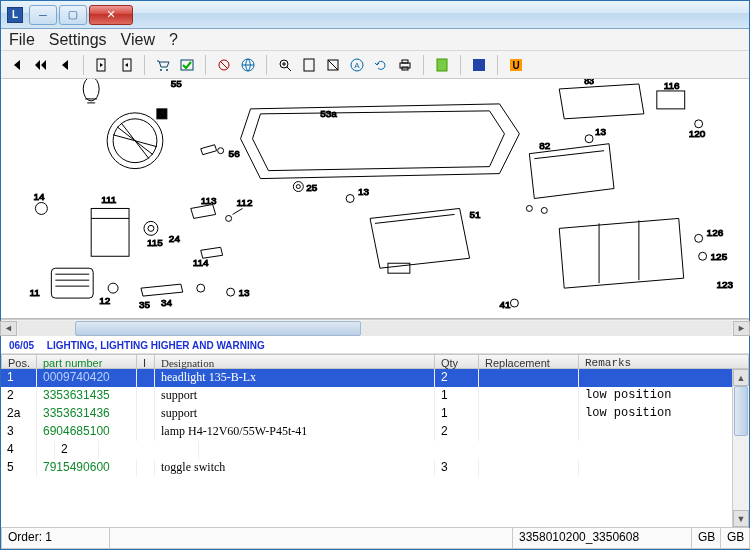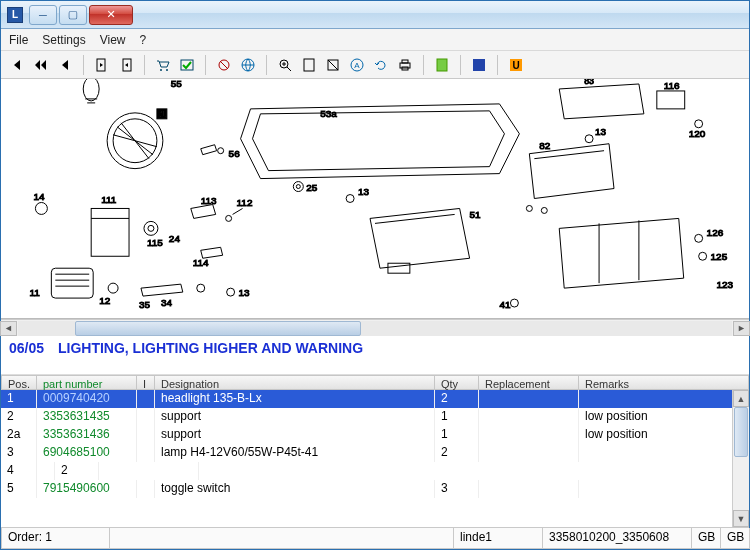--- a/index.html
+++ b/index.html
@@ -8,55 +8,55 @@
 .window { width: 750px; height: 550px; border: 1px solid #2a6fb0; display: flex; flex-direction: column; background: #f0f0f0; }
 
 .titlebar { height: 28px; background: linear-gradient(#eaf3fb, #d6e8f7 45%, #bfd9ef 46%, #d3e6f6); display: flex; align-items: center; padding-left: 6px; border-bottom: 1px solid #7fa7cc; }
 .titlebar .app-icon { width: 16px; height: 16px; background: #2558a6; border: 1px solid #1a3f78; margin-right: 6px; display: flex; align-items: center; justify-content: center; color: #fff; font-size: 10px; font-weight: bold; }
 .titlebar .title { font-size: 13px; color: #222; flex: 1; }
 .titlebar .winbtns { display: flex; height: 20px; margin-right: 4px; gap: 2px; }
 .winbtn { width: 28px; height: 20px; border-radius: 3px; border: 1px solid #7fa7cc; display: flex; align-items: center; justify-content: center; font-size: 11px; cursor: pointer; }
 .winbtn.min, .winbtn.max { background: linear-gradient(#e8f1fb,#c5ddf1); color: #2a5a8f; }
 .winbtn.close { width: 44px; background: linear-gradient(#e99,#d24a3e 45%,#c1322a 46%,#e06a5f); color: #fff; border-color: #9a2c22; }
 
-.menubar { height: 22px; background: #f4f4f4; display: flex; align-items: center; gap: 14px; padding: 0 8px; font-size: 12px; color: #222; border-bottom: 1px solid #d9d9d9; }
+.menubar { height: 22px; background: #f4f4f4; display: flex; align-items: center; gap: 14px; padding: 0 8px; font-size: 16px; color: #222; border-bottom: 1px solid #d9d9d9; }
 .menubar span { cursor: pointer; }
 
 .toolbar { height: 28px; background: #f4f4f4; display: flex; align-items: center; padding: 0 6px; gap: 4px; border-bottom: 1px solid #c9c9c9; }
 .tb-sep { width: 1px; height: 20px; background: #c5c5c5; margin: 0 4px; }
 .tb-btn { width: 20px; height: 20px; display: flex; align-items: center; justify-content: center; cursor: pointer; border: 1px solid transparent; }
 .tb-btn svg { width: 16px; height: 16px; }
 
 .diagram { flex: 0 0 240px; background: #fff; border-bottom: 1px solid #bbb; position: relative; overflow: hidden; }
 .diagram svg { width: 100%; height: 100%; }
 .hscroll { height: 17px; background: #f0f0f0; border-top: 1px solid #ccc; display: flex; align-items: center; }
 .hscroll .track { flex:1; height: 15px; background: #e9e9e9; position: relative; margin: 0 17px; }
 .hscroll .thumb { position: absolute; left: 8%; width: 40%; height: 100%; background: linear-gradient(#dfe9f4,#b9cee5); border: 1px solid #9fb8d3; border-radius: 2px; }
 .hscroll .arrow { width: 17px; height: 15px; position: absolute; background: #e3e3e3; border: 1px solid #bbb; display:flex; align-items:center; justify-content:center; font-size:9px; color:#555; }
 .hscroll .arrow.l { left:0; } .hscroll .arrow.r { right:0; }
 
-.section-header { padding: 4px 8px 18px; background: #fff; font-size: 14px; color: #1a2fd4; font-weight: bold; }
+.section-header { padding: 4px 8px 2px; background: #fff; font-size: 10px; color: #1a2fd4; font-weight: bold; }
 .section-header .code { margin-right: 10px; }
 
 .grid { flex:1; background: #fff; overflow: hidden; display:flex; flex-direction:column; border-top: 1px solid #ddd; }
 .grid-head { display: flex; height: 15px; font-size: 11px; }
 .grid-head .cell { background: linear-gradient(#f7f7f7,#e3e3e3); border: 1px solid #c6c6c6; border-left:none; padding: 2px 6px; color: #333; }
 .grid-head .cell:first-child { border-left: 1px solid #c6c6c6; }
 .grid-body { flex:1; overflow-y: auto; font-size: 12px; position: relative; }
 .grid-row { display: flex; height: 18px; }
 .grid-row .cell { padding: 1px 6px; border-right: 1px solid #eee; overflow: hidden; white-space: nowrap; }
 .grid-row.sel .cell { background: #2a5bd7; color: #fff; }
 .grid-row.sel .cell.pn { color: #b6d0ff; }
 .cell.pos { width: 36px; }
 .cell.pn { width: 100px; color: #108a2c; }
 .cell.i { width: 18px; }
-.cell.des { width: 280px; }
+.cell.des { width: 280px; font-family: Liberation Serif, serif; }
 .cell.qty { width: 44px; }
 .cell.rep { width: 100px; }
-.cell.rem { flex:1; }
+.cell.rem { flex:1;font-family:Liberation Mono, monospace; }
 .vscroll { position:absolute; right:0; top:0; bottom:0; width:17px; background:#f0f0f0; border-left:1px solid #ccc; }
 .vscroll .vthumb { position:absolute; top:17px; height:50px; left:1px; right:1px; background:linear-gradient(90deg,#dfe9f4,#b9cee5); border:1px solid #9fb8d3; border-radius:2px; }
 .vscroll .varrow { position:absolute; left:0; right:0; height:17px; background:#e3e3e3; border:1px solid #bbb; display:flex; align-items:center; justify-content:center; font-size:9px; color:#555;}
 .vscroll .varrow.u{top:0;} .vscroll .varrow.d{bottom:0;}
 
 .statusbar { height: 22px; background: #f0f0f0; border-top: 1px solid #c9c9c9; display: flex; align-items: stretch; font-size: 12px; }
 .statusbar .pane { border: 1px solid #c9c9c9; border-top: none; padding: 2px 6px; margin-right: -1px; background:#fafafa; }
 .statusbar .spacer { flex:1; border:1px solid #c9c9c9; border-top:none; margin-right:-1px; background:#fafafa;}
 </style>
 </head>
@@ -362,19 +362,18 @@
         <div class="varrow u">▲</div>
         <div class="vthumb"></div>
         <div class="varrow d">▼</div>
       </div>
     </div>
   </div>
 
   <div class="statusbar">
     <div class="pane" style="width:109px">Order: 1</div>
     <div class="spacer"></div>
-    <div class="pane" style="width:90px">linde1</div>
-    <div class="pane" style="width:150px">3358010200_3350608</div>
+    <div class="pane" style="width:180px">3358010200_3350608</div>
     <div class="pane" style="width:30px">GB</div>
     <div class="pane" style="width:30px">GB</div>
   </div>
 
 </div>
 
 </body></html>

